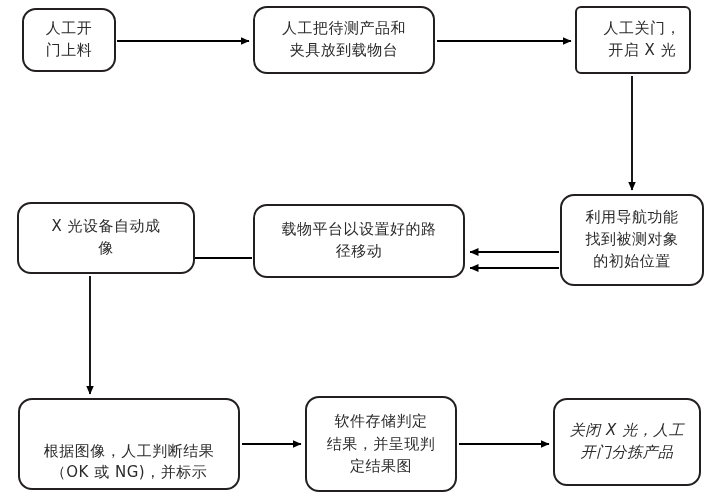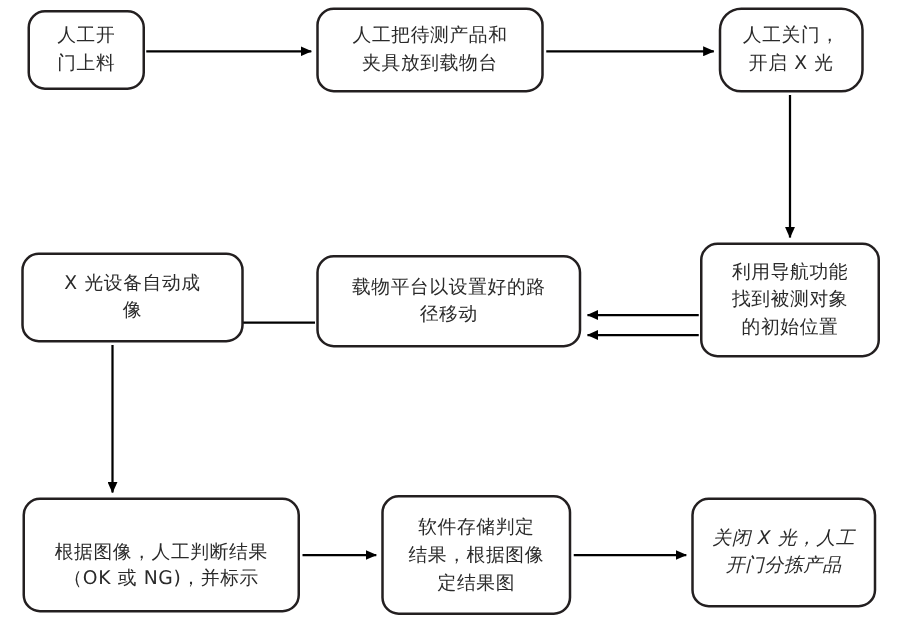--- a/index.html
+++ b/index.html
@@ -22,25 +22,26 @@
     border: 2px solid #231f20;
     border-radius: 14px;
     display: flex;
     align-items: center;
     justify-content: center;
     text-align: center;
     color: #2a2a2a;
     font-size: 15px;
     line-height: 1.45;
     letter-spacing: 0.5px;
-    padding: 14px 8px;
+    padding: 4px 8px;
     white-space: pre-line;
   }
   .node.square {
-    border-radius: 18px;
+    border-radius: 6px;
+    justify-content: flex-end;
   }
   
   #n1  { left: 22px;  top: 8px;   width: 94px;  height: 64px;  }
   #n2  { left: 253px; top: 6px;   width: 182px; height: 68px;  }
   #n3  { left: 575px; top: 6px;   width: 116px; height: 68px;  }
   #n4  { left: 560px; top: 194px; width: 144px; height: 92px;  }
   #n5  { left: 253px; top: 204px; width: 212px; height: 74px;  }
   #n6  { left: 17px;  top: 202px; width: 178px; height: 72px;  }
   #n7  { left: 18px;  top: 398px; width: 222px; height: 92px; align-items: flex-end;  }
   #n8  { left: 305px; top: 396px; width: 152px; height: 96px;  }
@@ -120,21 +121,21 @@
 像</span>
   </div>
 
   <div class="node" id="n7">
     <span class="txt">根据图像，人工判断结果
 （OK 或 NG)，并标示</span>
   </div>
 
   <div class="node" id="n8">
     <span class="txt">软件存储判定
-结果，根据图像
+结果，并呈现判
 定结果图</span>
   </div>
 
   <div class="node" id="n9">
     <span class="txt">关闭 X 光，人工
 开门分拣产品</span>
   </div>
 
 </div>
 

